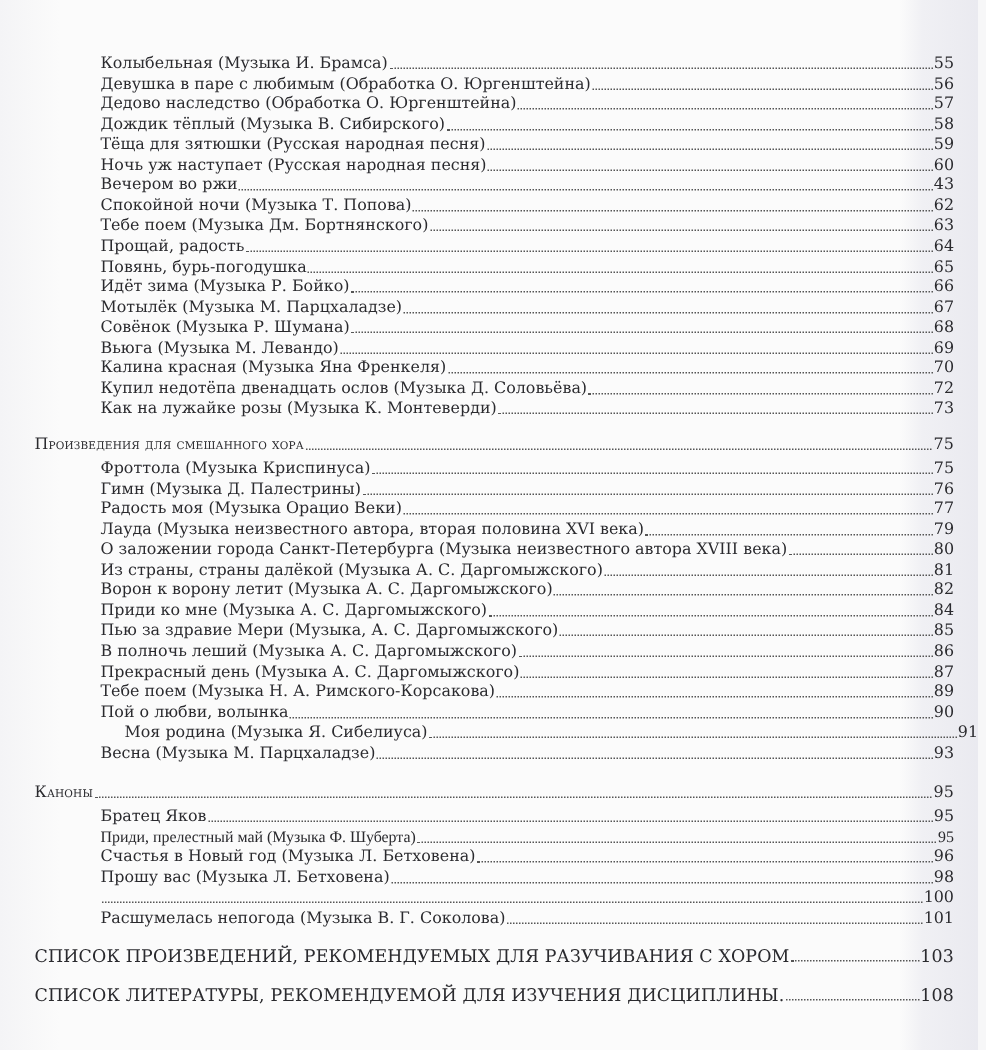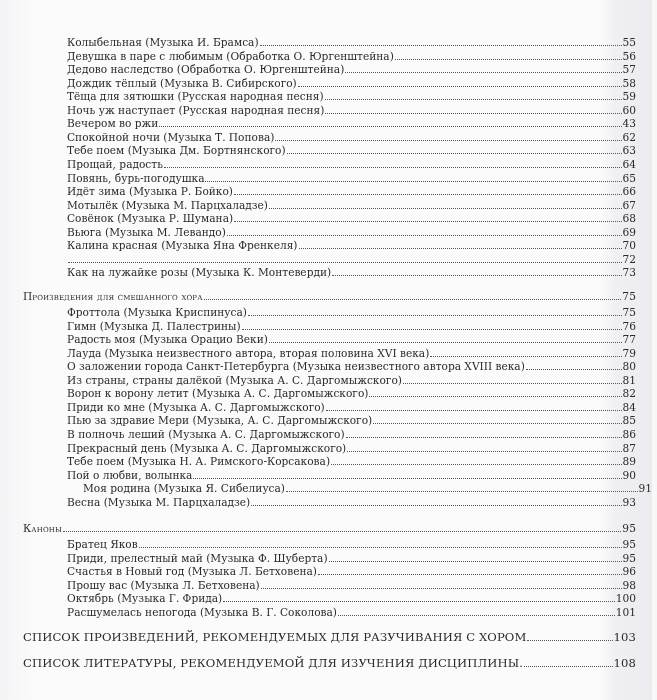--- a/index.html
+++ b/index.html
@@ -109,20 +109,21 @@
         <span class="t">Вьюга (Музыка М. Левандо)</span>
         <span class="dots"></span>
         <span class="p">69</span>
       </div>
       <div class="row sub" style="top: 239.25px;">
         <span class="t">Калина красная (Музыка Яна Френкеля)</span>
         <span class="dots"></span>
         <span class="p">70</span>
       </div>
       <div class="row sub" style="top: 252.8px;">
+        <span class="t">Купил недотёпа двенадцать ослов (Музыка Д. Соловьёва)</span>
         <span class="dots"></span>
         <span class="p">72</span>
       </div>
       <div class="row sub" style="top: 266.35px;">
         <span class="t">Как на лужайке розы (Музыка К. Монтеверди)</span>
         <span class="dots"></span>
         <span class="p">73</span>
       </div>
       <div class="row sec" style="top: 290px;">
         <span class="t">Произведения для смешанного хора</span>
@@ -207,37 +208,36 @@
       <div class="row sec" style="top: 522px;">
         <span class="t">Каноны</span>
         <span class="dots"></span>
         <span class="p">95</span>
       </div>
       <div class="row sub" style="top: 538px;">
         <span class="t">Братец Яков</span>
         <span class="dots"></span>
         <span class="p">95</span>
       </div>
-      <div class="row sub" style="top: 551.55px;">
+      <div class="row sub" style="top: 551.55px; font-family: Liberation Serif, serif;">
         <span class="t">Приди, прелестный май (Музыка Ф. Шуберта)</span>
         <span class="dots"></span>
         <span class="p">95</span>
       </div>
       <div class="row sub" style="top: 565.1px;">
         <span class="t">Счастья в Новый год (Музыка Л. Бетховена)</span>
         <span class="dots"></span>
         <span class="p">96</span>
       </div>
       <div class="row sub" style="top: 578.65px;">
         <span class="t">Прошу вас (Музыка Л. Бетховена)</span>
         <span class="dots"></span>
         <span class="p">98</span>
       </div>
       <div class="row sub" style="top: 592.2px;">
-        <span class="t">Октябрь (Музыка Г. Фрида)</span>
         <span class="dots"></span>
         <span class="p">100</span>
       </div>
       <div class="row sub" style="top: 605.75px;">
         <span class="t">Расшумелась непогода (Музыка В. Г. Соколова)</span>
         <span class="dots"></span>
         <span class="p">101</span>
       </div>
       <div class="row main" style="top: 631px;">
         <span class="t">СПИСОК ПРОИЗВЕДЕНИЙ, РЕКОМЕНДУЕМЫХ ДЛЯ РАЗУЧИВАНИЯ С ХОРОМ</span>

